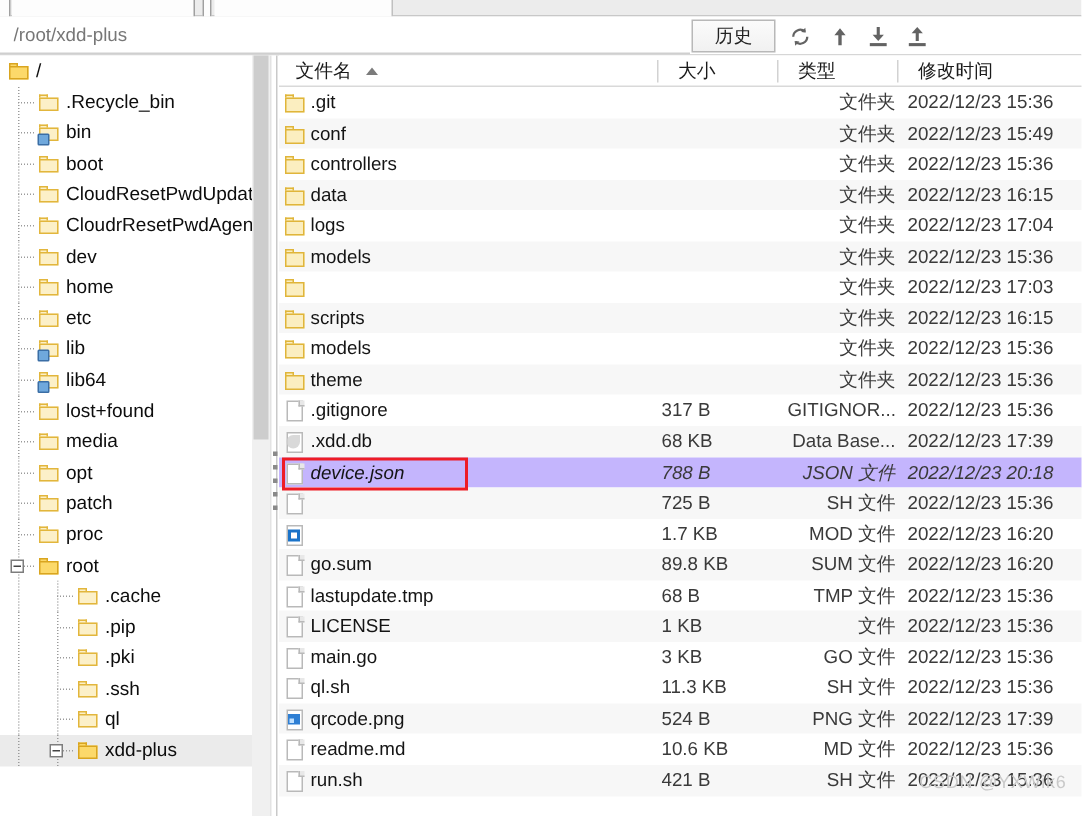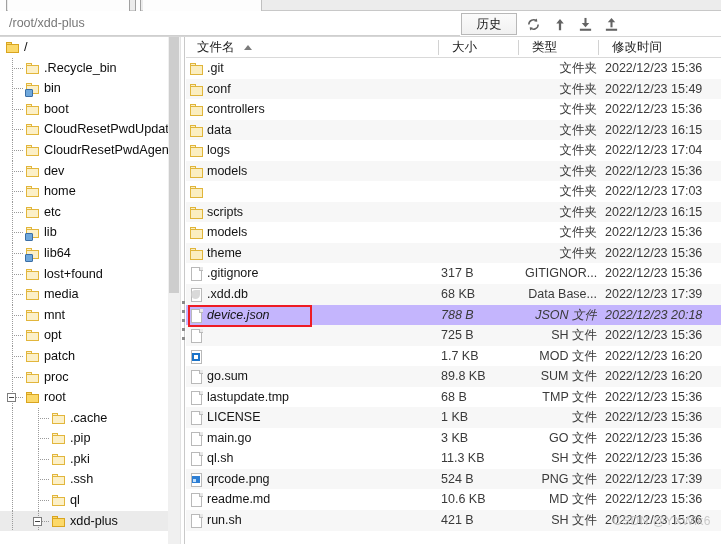--- a/index.html
+++ b/index.html
@@ -353,29 +353,20 @@
           <span class="tlabel" style="left:44px">lost+found</span>
         </div>
         <div class="trow">
           <span class="dotline" style="left:12px"></span>
           <span class="dotline-h" style="left:12px;width:12px"></span>
           <span class="folder" style="left:26px">
             <span class="ftab"></span>
             <span class="fbody"></span>
           </span>
           <span class="tlabel" style="left:44px">media</span>
-        </div>
-        <div class="trow">
-          <span class="dotline" style="left:12px"></span>
-          <span class="dotline-h" style="left:12px;width:12px"></span>
-          <span class="folder" style="left:26px">
-            <span class="ftab"></span>
-            <span class="fbody"></span>
-          </span>
-          <span class="tlabel" style="left:44px">mnt</span>
         </div>
         <div class="trow">
           <span class="dotline" style="left:12px"></span>
           <span class="dotline-h" style="left:12px;width:12px"></span>
           <span class="folder" style="left:26px">
             <span class="ftab"></span>
             <span class="fbody"></span>
           </span>
           <span class="tlabel" style="left:44px">opt</span>
         </div>

